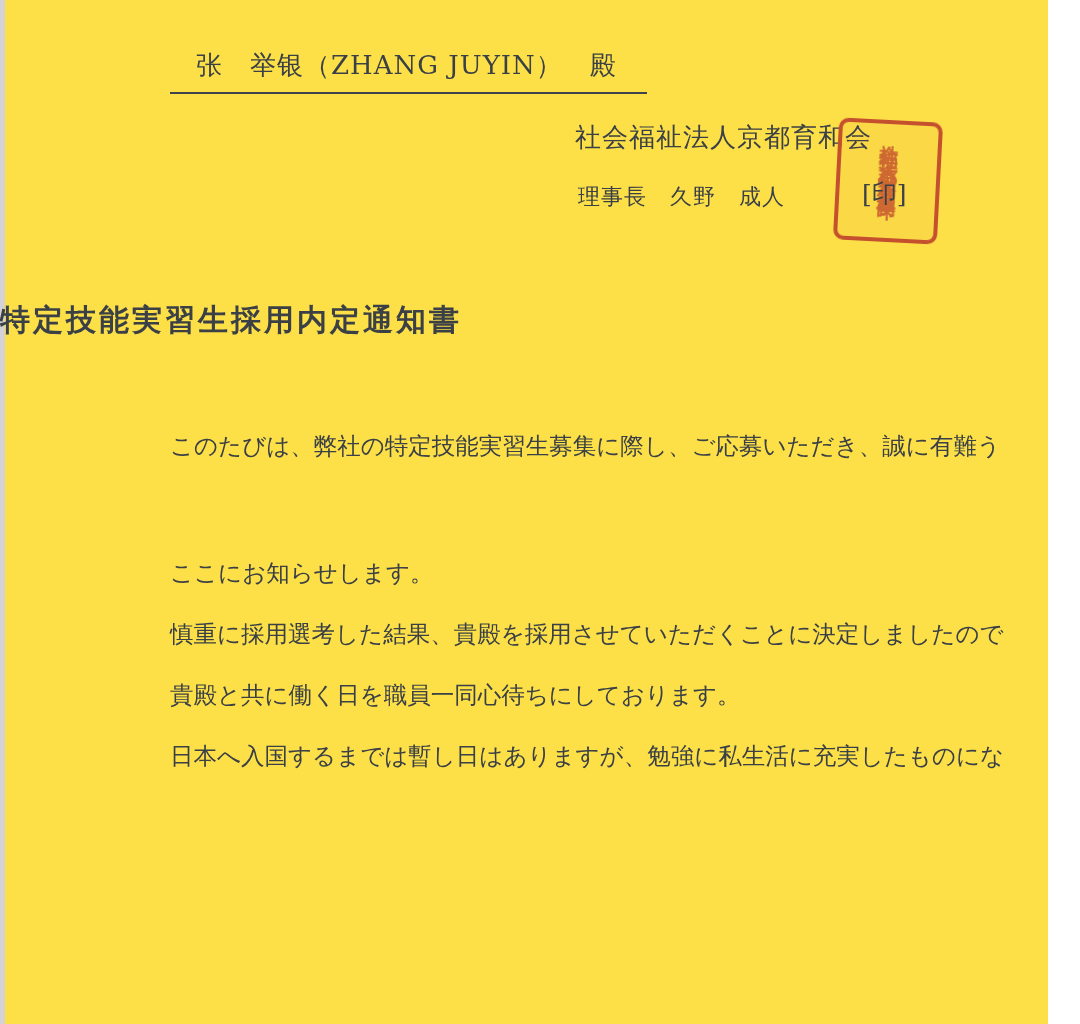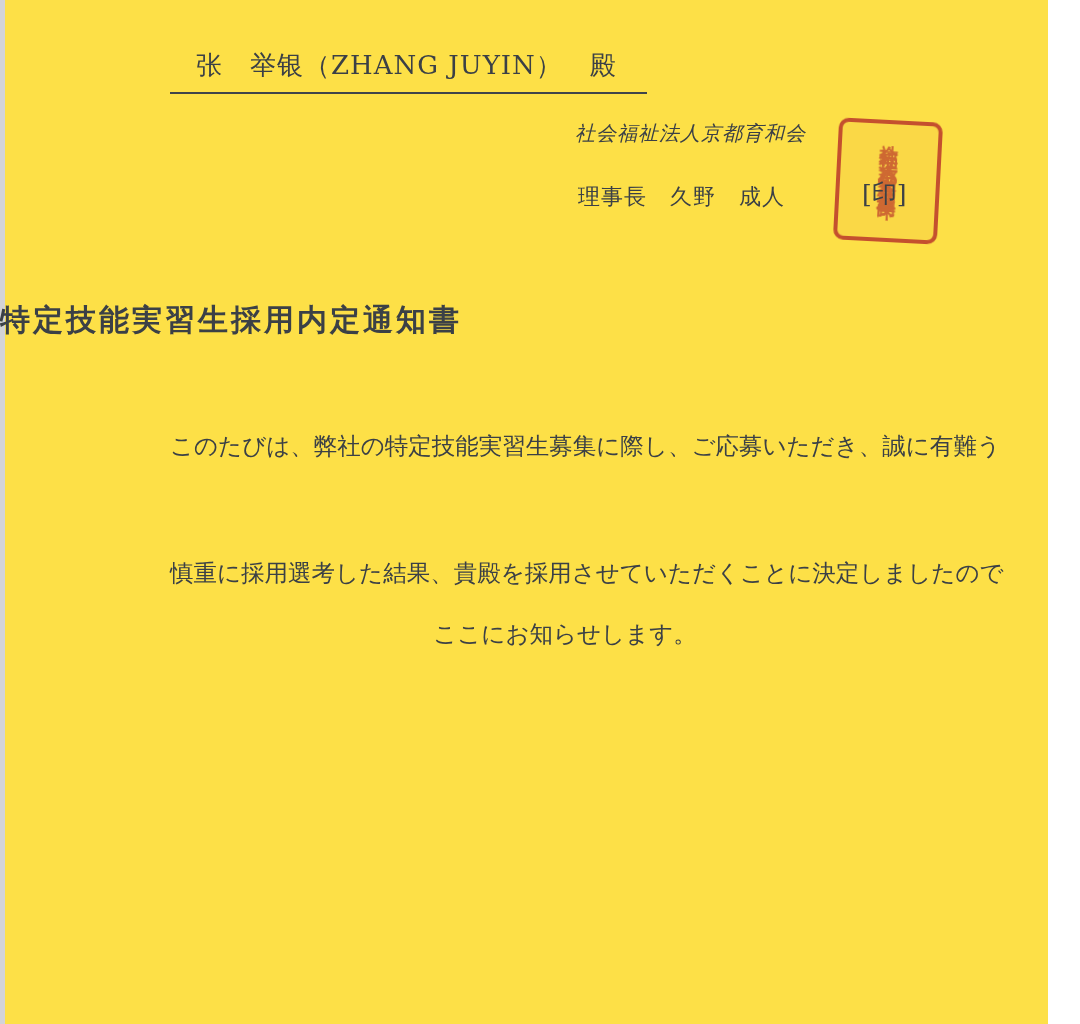--- a/index.html
+++ b/index.html
@@ -31,24 +31,23 @@
     font-size: 26px;
     letter-spacing: 1px;
     padding: 0 30px 9px 26px;
     border-bottom: 2px solid #3f444a;
     white-space: nowrap;
   }
   .sender-org {
     position: absolute;
     left: 575px;
     top: 120px;
-    font-size: 20px;
+    font-size: 26px;
     letter-spacing: 1px;
     white-space: nowrap;
-    font-style: italic;
   }
   .sender-title {
     position: absolute;
     left: 578px;
     top: 182px;
     font-size: 22px;
     letter-spacing: 1px;
     white-space: nowrap;
   }
   .seal {
@@ -97,21 +96,20 @@
     font-weight: 600;
     letter-spacing: 3px;
     white-space: nowrap;
   }
   .body-text {
     position: absolute;
     left: 170px;
     top: 426px;
     width: 790px;
     font-size: 23.5px;
-    text-align: center;
   }
   .body-text .line {
     height: 61px;
     line-height: 40px;
     white-space: nowrap;
   }
   .paragraph-2 {
     margin-top: 66px;
   }
 </style>
@@ -139,18 +137,20 @@
 
   <div class="seal-overlay">[印]</div>
 
   <div class="doc-title">特定技能実習生採用内定通知書</div>
 
   <div class="body-text">
     <div class="paragraph-1">
       <div class="line">このたびは、弊社の特定技能実習生募集に際し、ご応募いただき、誠に有難う</div>
     </div>
     <div class="paragraph-2">
+      <div class="line">ここにお知らせします。</div>
       <div class="line">慎重に採用選考した結果、貴殿を採用させていただくことに決定しましたので</div>
-      <div class="line">ここにお知らせします。</div>
+      <div class="line">貴殿と共に働く日を職員一同心待ちにしております。</div>
+      <div class="line">日本へ入国するまでは暫し日はありますが、勉強に私生活に充実したものにな</div>
     </div>
   </div>
 
 </div>
 
 </body></html>

